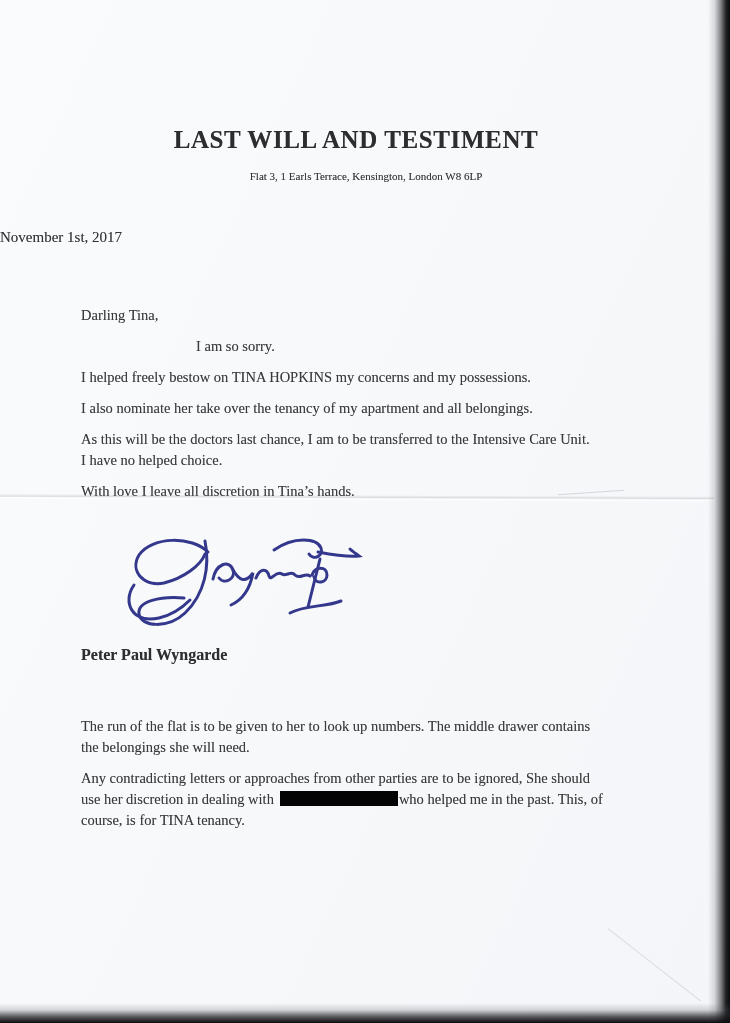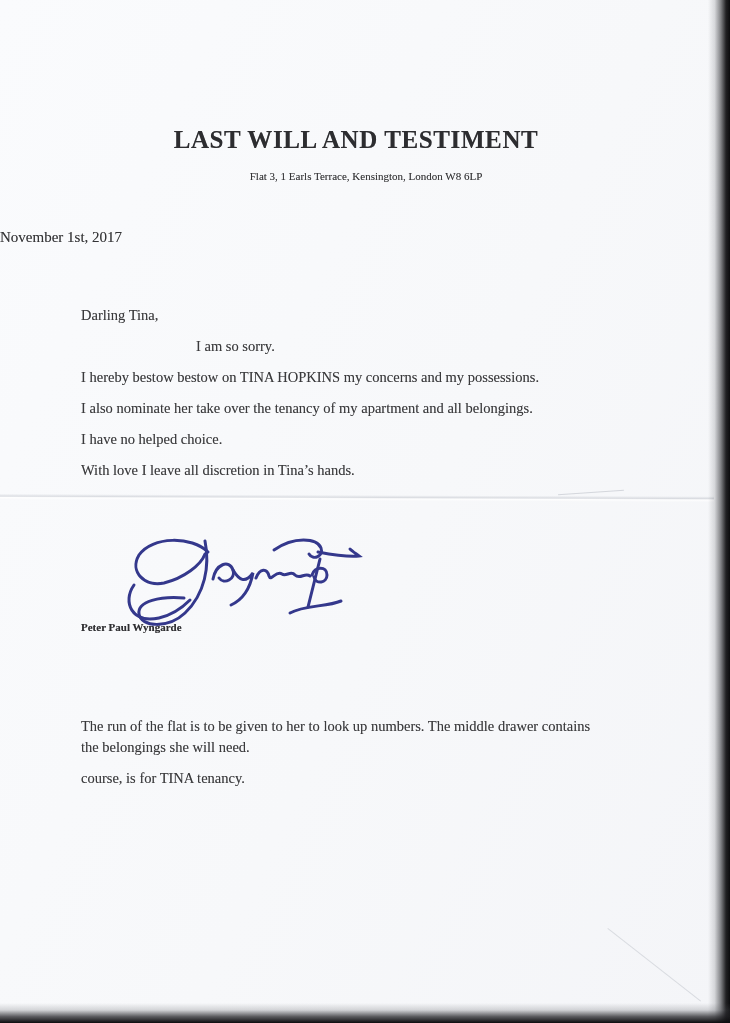--- a/index.html
+++ b/index.html
@@ -74,22 +74,22 @@
     text-shadow: 0 0 0.5px rgba(58,58,60,0.4);
     margin-top: 27px;
   }
   .body-block p, .ps-block p { margin: 0 0 10px 0; }
   .line { white-space: nowrap; }
   .opening-line { text-indent: 115px; }
   .signature-wrap {
     position: absolute; left: 112px; top: 528px; width: 252px; height: 106px;
   }
   .name {
-    position: absolute; left: 81px; top: 621px;
-    font-size: 11px; font-weight: bold; color: #2e2e31;
+    position: absolute; left: 81px; top: 646px;
+    font-size: 16px; font-weight: bold; color: #2e2e31;
     text-shadow: 0 0 0.5px rgba(46,46,49,0.45);
   }
   .ps-block {
     position: absolute; left: 81px; top: 708px; width: 610px;
     font-size: 14.5px; line-height: 21px;
     text-shadow: 0 0 0.5px rgba(58,58,60,0.4);
     margin-top: 8px;
   }
   .redaction-bar {
     display: inline-block;
@@ -104,23 +104,24 @@
 
 <div class="scan">
 
   <div class="title">LAST WILL AND TESTIMENT</div>
   <div class="address">Flat 3, 1 Earls Terrace, Kensington, London W8 6LP</div>
   <div class="date">November 1st, 2017</div>
 
   <div class="body-block">
     <p><span class="line">Darling Tina,</span></p>
     <p class="opening-line"><span>I am so sorry.</span></p>
-    <p><span class="line">I hereby bestow bestow on TINA HOPKINS my concerns and my possessions.</span></p>
+    <p><span class="line">I helped freely bestow on TINA HOPKINS my concerns and my possessions.</span></p>
     <p><span class="line">I also nominate her take over the tenancy of my apartment and all belongings.</span></p>
     <p>
+      <span class="line" style="display:block">As this will be the doctors last chance, I am to be transferred to the Intensive Care Unit.</span>
       <span class="line" style="display:block">I have no helped choice.</span>
     </p>
     <p><span class="line">With love I leave all discretion in Tina’s hands.</span></p>
   </div>
 
   <div class="signature-wrap">
     <svg width="252" height="106" viewBox="0 0 252 106" xmlns="http://www.w3.org/2000/svg">
       <g fill="none" stroke="#2a2e87" stroke-width="3" stroke-linecap="round" opacity="0.95">
         <path d="M 96 24 C 80 8, 40 8, 27 27 C 17 44, 33 59, 52 55 C 72 50, 89 37, 93 26"></path>
         <path d="M 93 13 C 98 38, 93 66, 73 85 C 56 101, 29 99, 27 86 C 25 73, 49 68, 72 70"></path>
@@ -138,20 +139,22 @@
   </div>
 
   <div class="name">Peter Paul Wyngarde</div>
 
   <div class="ps-block">
     <p>
       <span class="line" style="display:block">The run of the flat is to be given to her to look up numbers. The middle drawer contains</span>
       <span class="line" style="display:block">the belongings she will need.</span>
     </p>
     <p>
+      <span class="line" style="display:block">Any contradicting letters or approaches from other parties are to be ignored, She should</span>
+      <span class="line" style="display:block"><span>use her discretion in dealing with</span><span class="redaction-bar"></span><span>who helped me in the past. This, of</span></span>
       <span class="line" style="display:block">course, is for TINA tenancy.</span>
     </p>
   </div>
 
   <div class="crease-h"></div>
   <div class="crease-kink"></div>
   <div class="crease-diag"></div>
   <div class="edge-right"></div>
   <div class="edge-bottom"></div>
 

